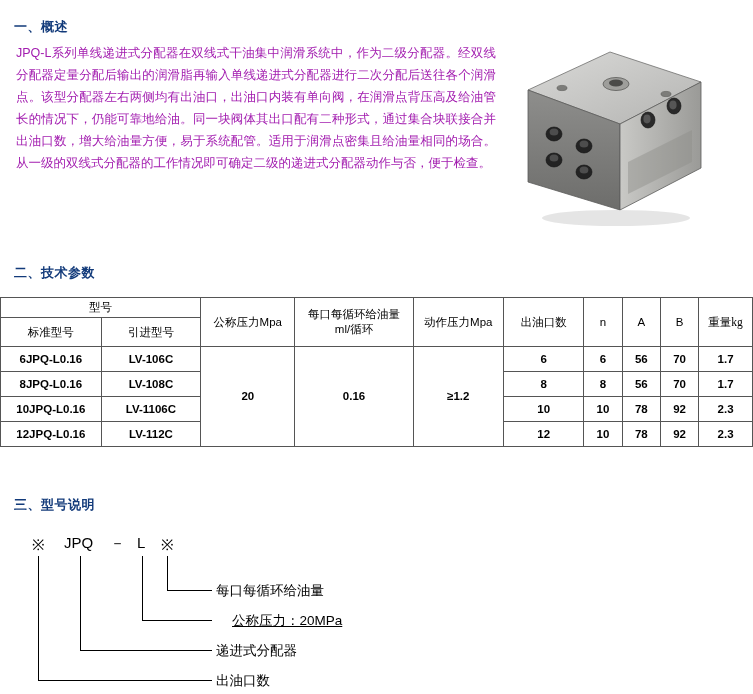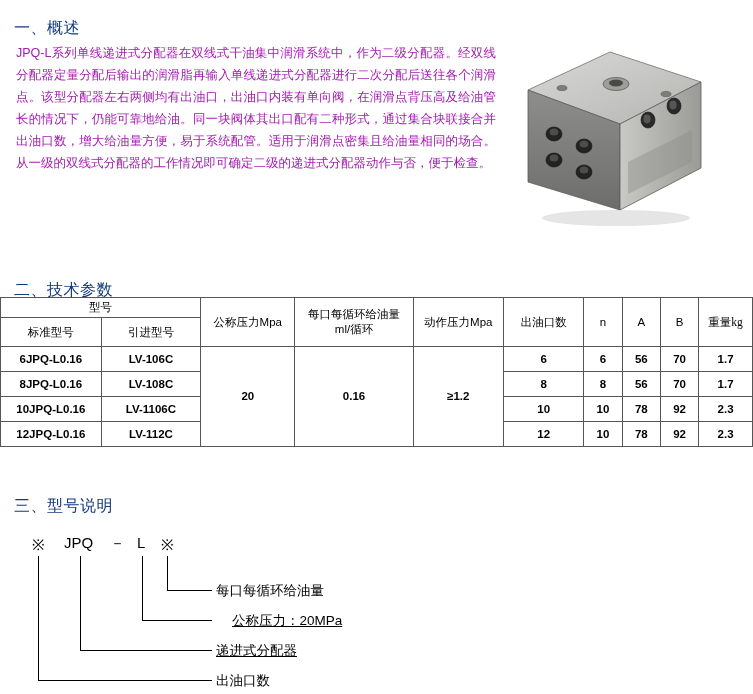--- a/index.html
+++ b/index.html
@@ -17,29 +17,29 @@
   }
   .page {
     position: relative;
     width: 753px;
     height: 694px;
   }
 
   
   .sec-head {
     position: absolute;
-    font-size: 16px;
-    font-weight: normal;
+    font-size: 13px;
+    font-weight: bold;
     color: #123a7a;
     letter-spacing: 0.5px;
     white-space: nowrap;
     text-align: center;
   }
   #sec1-head { left: 14px; top: 18px; }
-  #sec2-head { left: 14px; top: 280px; }
+  #sec2-head { left: 14px; top: 264px; }
   #sec3-head { left: 14px; top: 496px; }
 
   
   .intro {
     position: absolute;
     left: 16px;
     top: 42px;
     width: 480px;
     font-size: 12.5px;
     line-height: 22px;
@@ -282,20 +282,20 @@
     <div class="vline" style="left:167px; top:36px; height:34px;"></div>
     <div class="hline" style="left:167px; top:70px; width:45px;"></div>
     <div class="dg-label" style="left:216px; top:62px;">每口每循环给油量</div>
 
     <div class="vline" style="left:142px; top:36px; height:64px;"></div>
     <div class="hline" style="left:142px; top:100px; width:70px;"></div>
     <div class="dg-label" style="left:232px; top:92px;text-decoration:underline;">公称压力：20MPa</div>
 
     <div class="vline" style="left:80px; top:36px; height:94px;"></div>
     <div class="hline" style="left:80px; top:130px; width:132px;"></div>
-    <div class="dg-label" style="left:216px; top:122px;text-decoration:underline;">递进式分配器</div>
+    <div class="dg-label" style="left:216px; top:122px;">递进式分配器</div>
 
     <div class="vline" style="left:38px; top:36px; height:124px;"></div>
     <div class="hline" style="left:38px; top:160px; width:174px;"></div>
     <div class="dg-label" style="left:216px; top:152px;">出油口数</div>
   </div>
 
 </div>
 
 </body></html>

